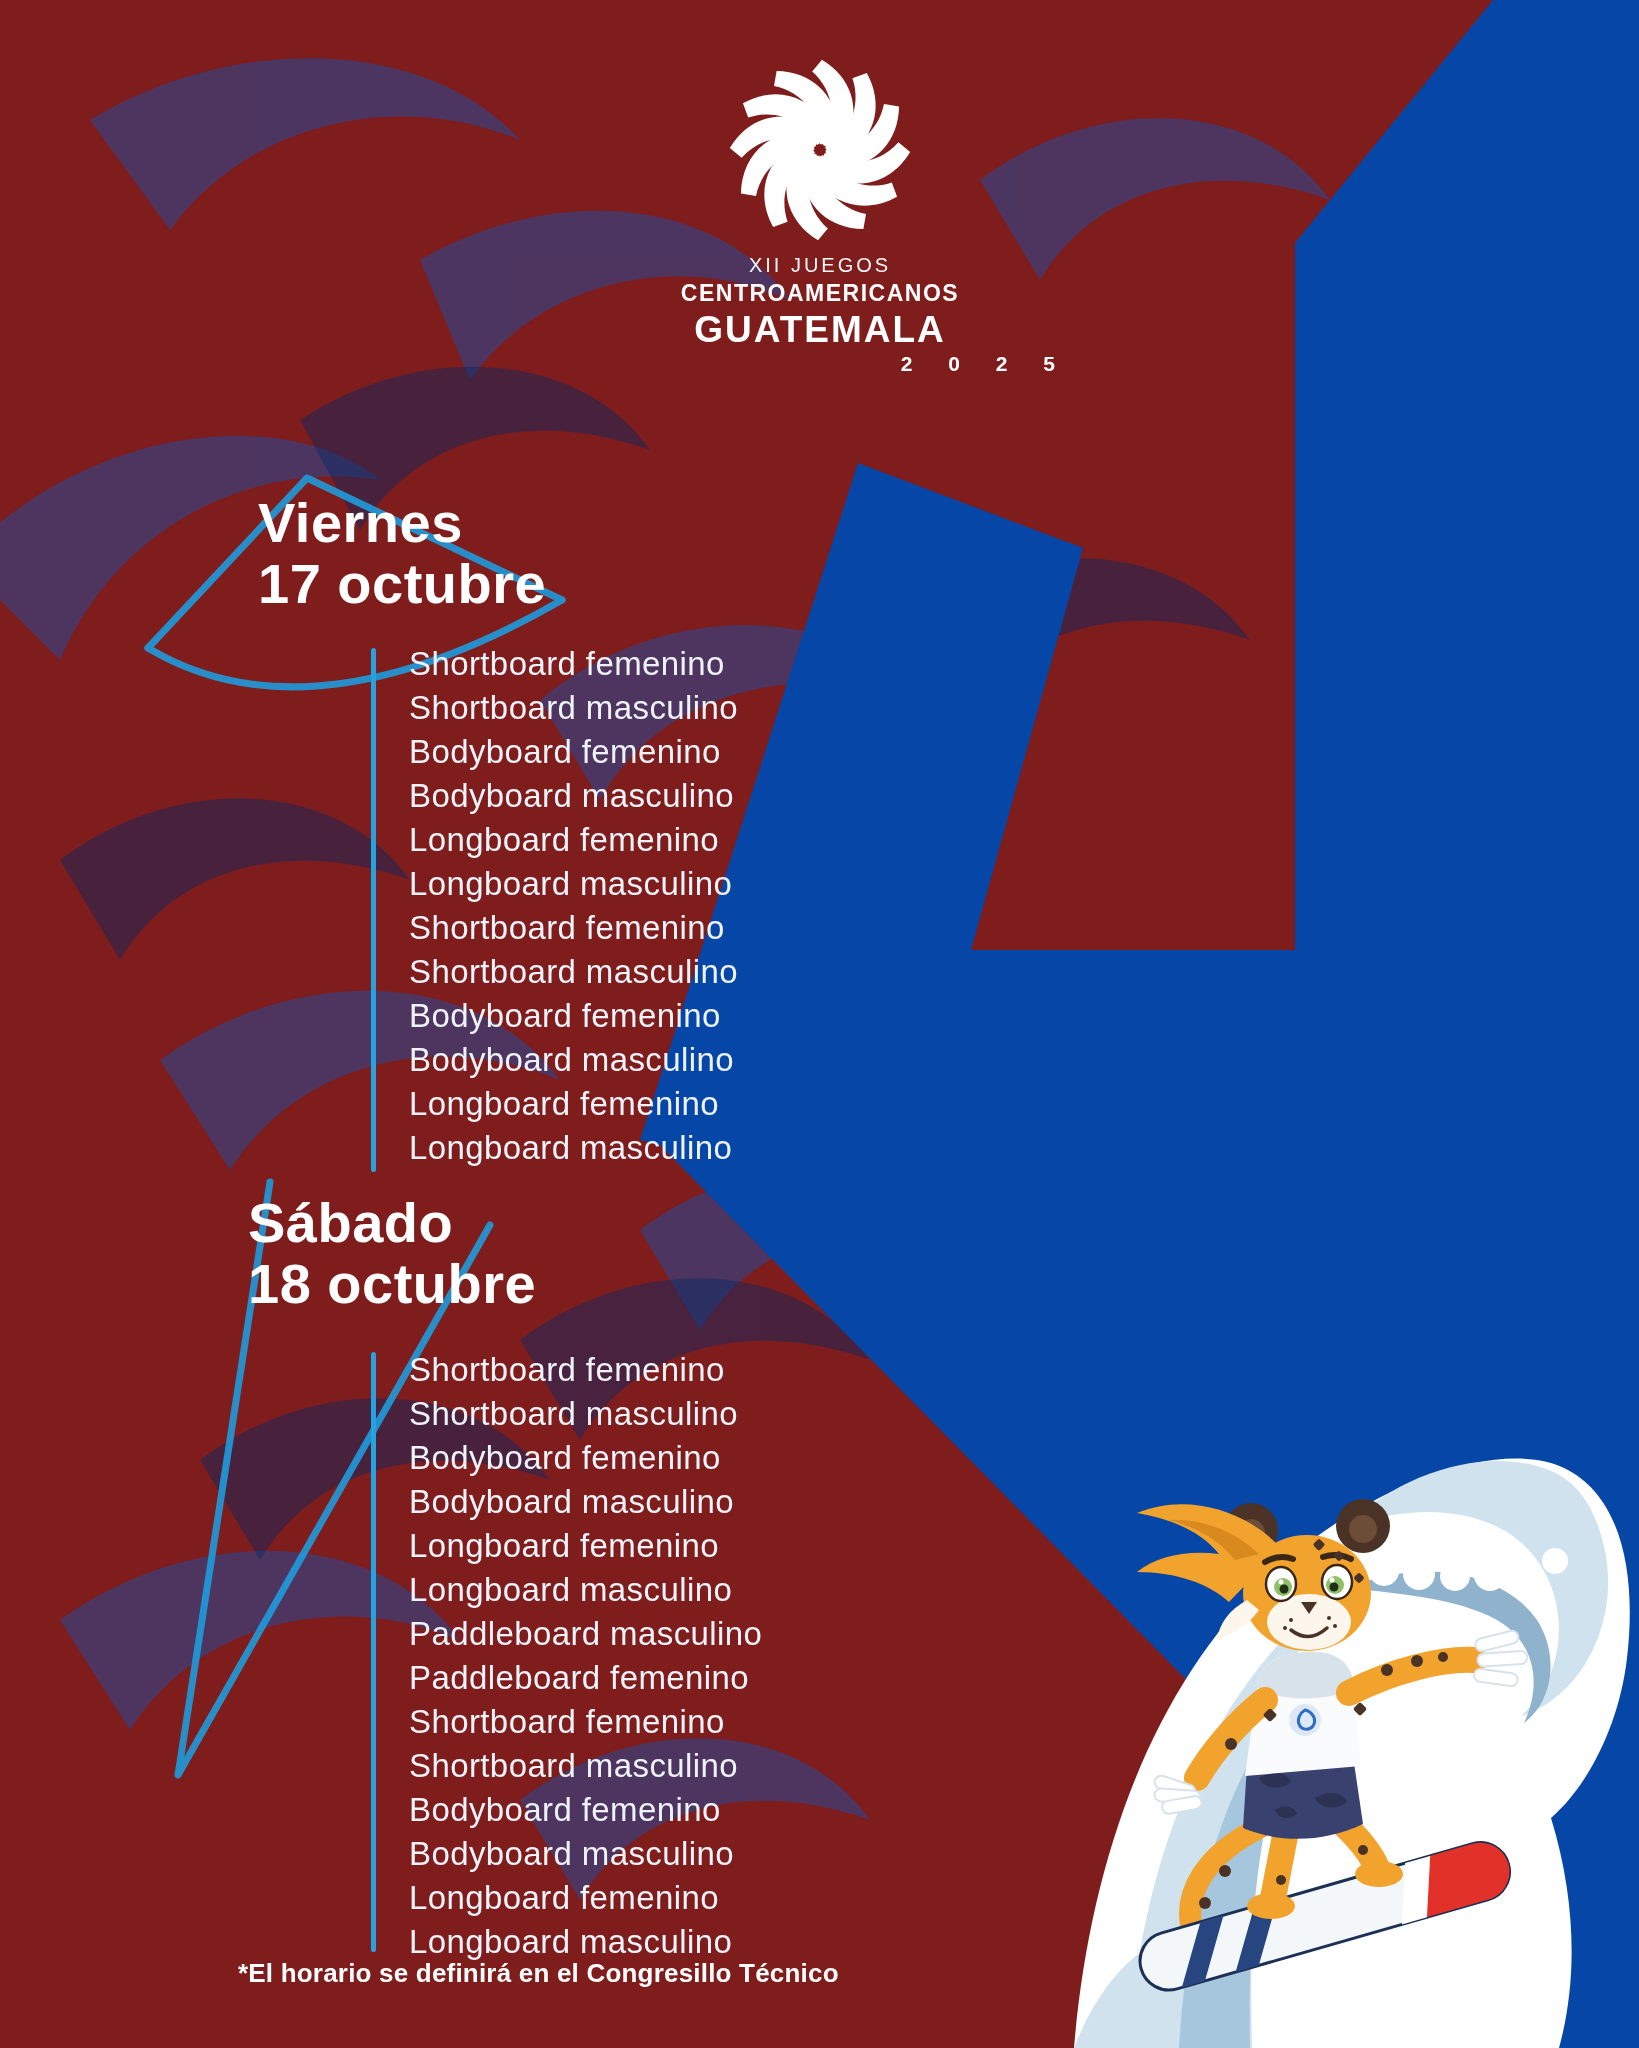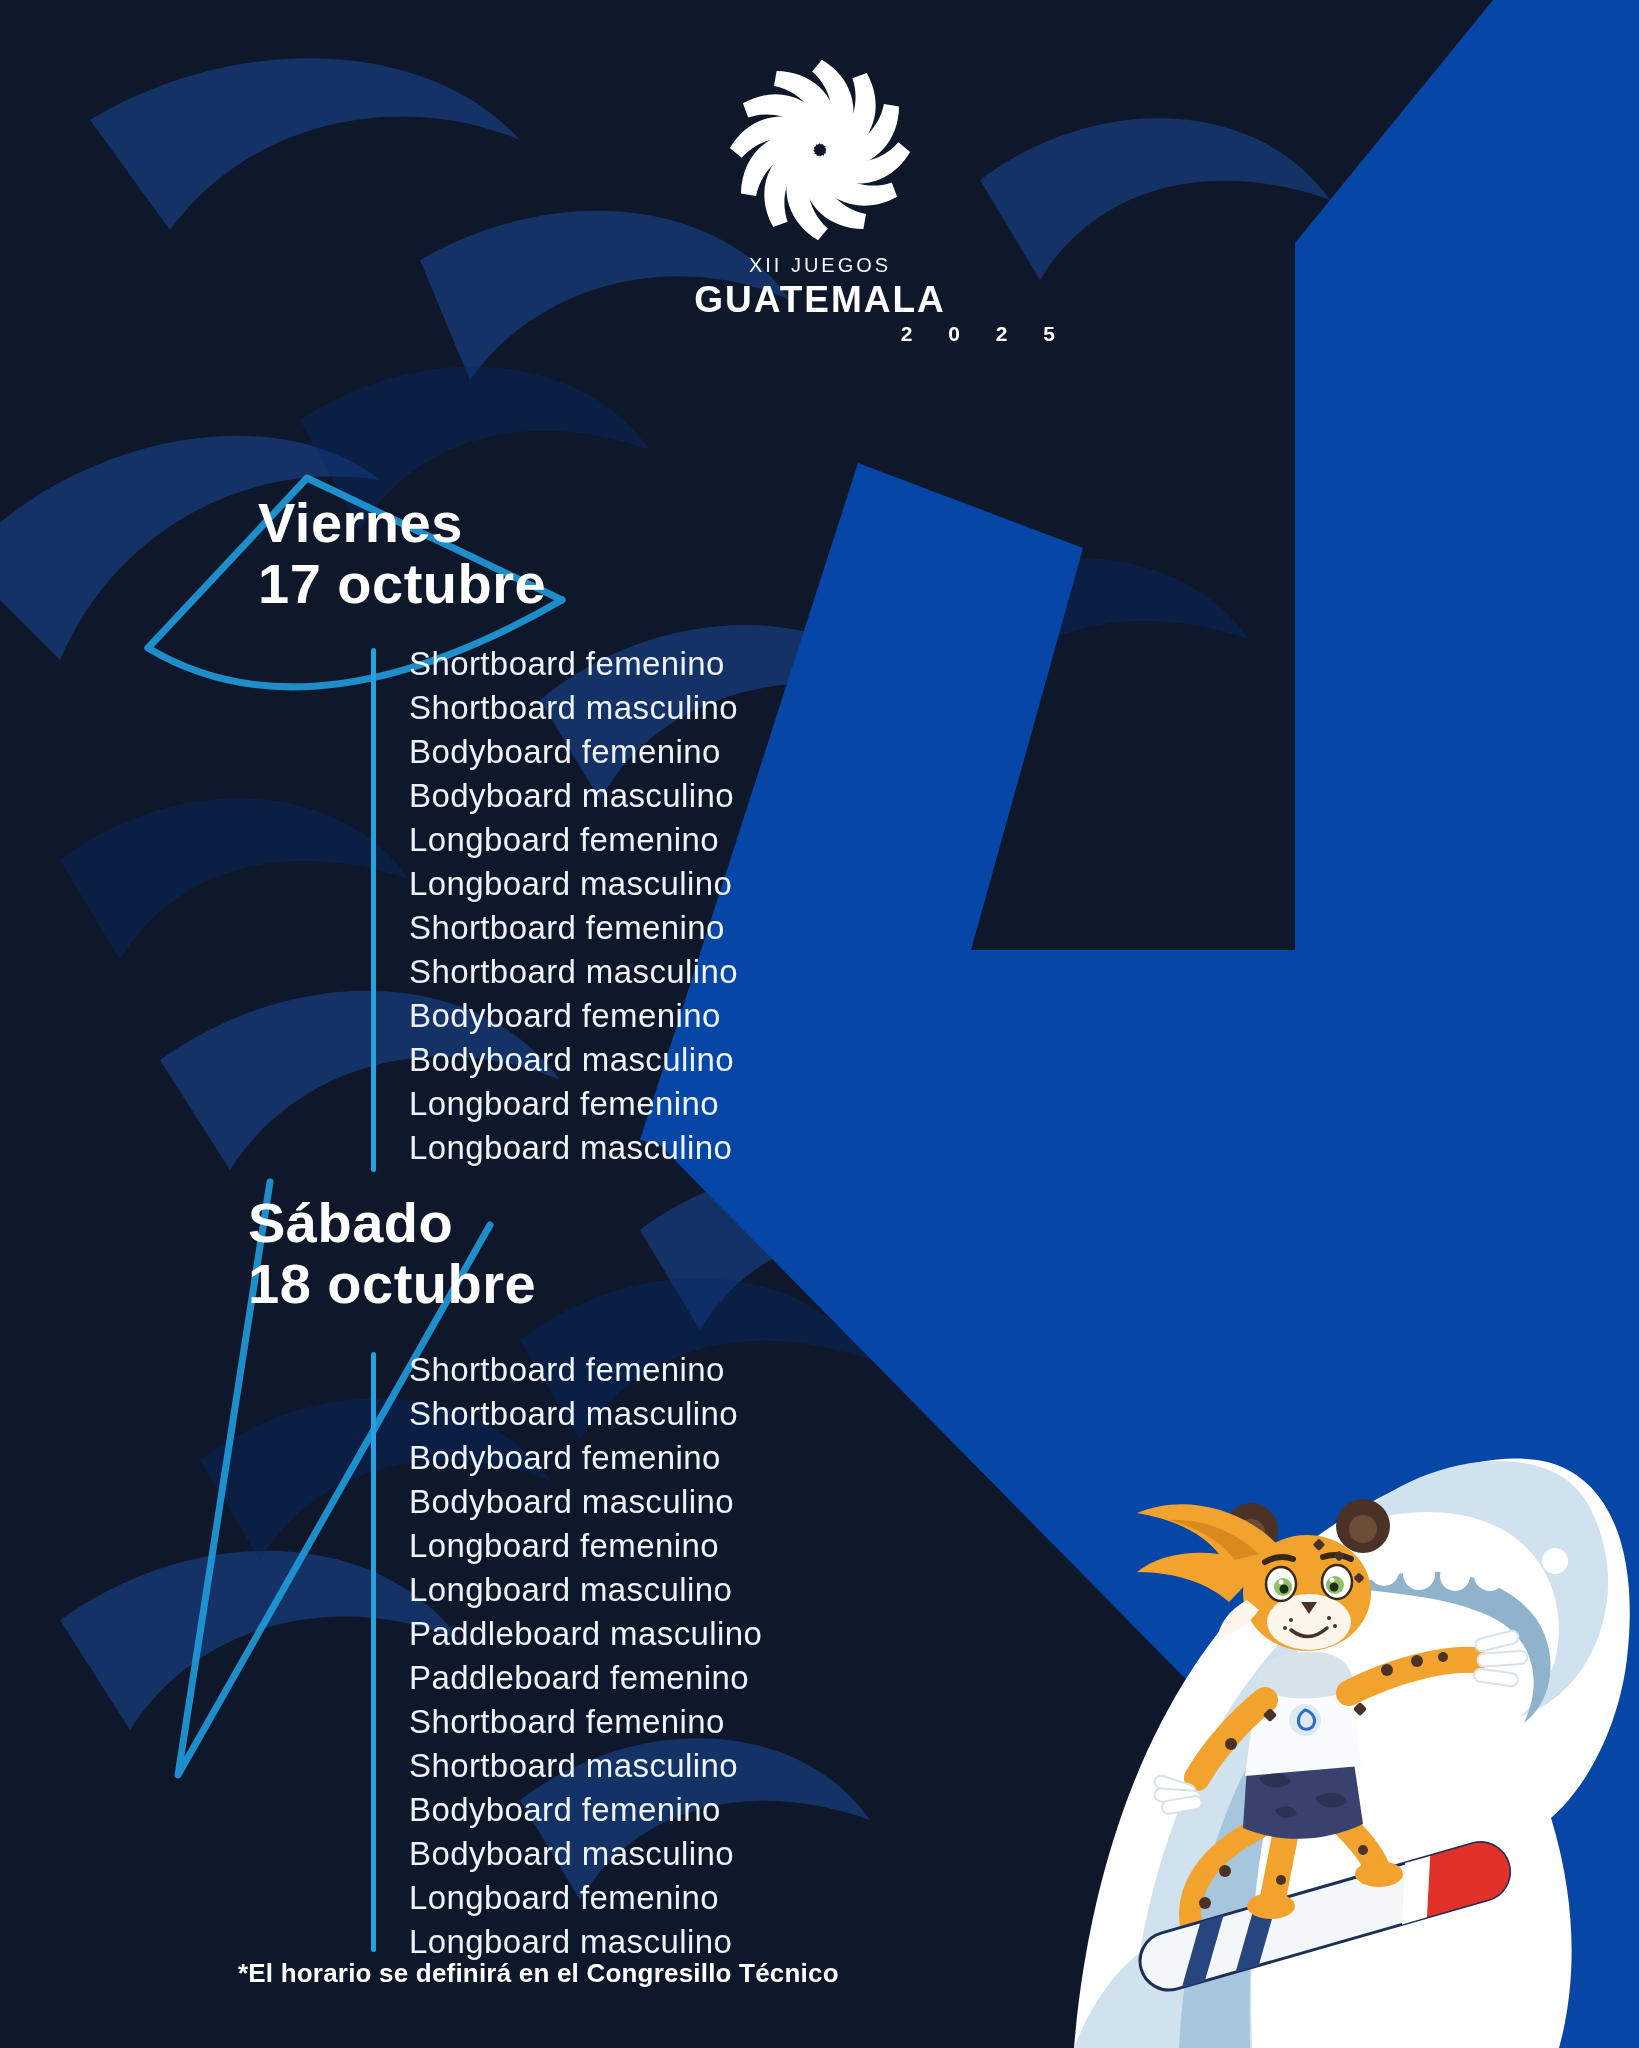--- a/index.html
+++ b/index.html
@@ -1,18 +1,18 @@
 <!DOCTYPE html>
 <html><head>
 <meta charset="utf-8">
 <style>
   html,body{margin:0;padding:0;background:#061d4d;}
   #poster{
     position:relative;width:1639px;height:2048px;overflow:hidden;
-    background:#0f172a;
+    background:#7f1d1d;
     font-family:"Liberation Sans","DejaVu Sans",sans-serif;
     -webkit-font-smoothing:antialiased;
   }
   #poster svg.bg{position:absolute;left:0;top:0;width:1639px;height:2048px;display:block;}
 
   
   .logo-block{position:absolute;left:570px;top:52px;width:500px;text-align:center;color:#fff;}
   .logo-spiral{width:196px;height:196px;margin:0 auto;display:block;}
   .logo-l1{font-size:20px;font-weight:400;letter-spacing:3px;margin-top:6px;color:#f2f6fb;}
   .logo-l2{font-size:23px;font-weight:600;letter-spacing:1.5px;margin-top:3px;color:#fdfdfe;}
@@ -100,20 +100,21 @@
         <use href="#blade" transform="rotate(150)"></use>
         <use href="#blade" transform="rotate(180)"></use>
         <use href="#blade" transform="rotate(210)"></use>
         <use href="#blade" transform="rotate(240)"></use>
         <use href="#blade" transform="rotate(270)"></use>
         <use href="#blade" transform="rotate(300)"></use>
         <use href="#blade" transform="rotate(330)"></use>
       </g>
     </svg>
     <div class="logo-l1">XII JUEGOS</div>
+    <div class="logo-l2">CENTROAMERICANOS</div>
     <div class="logo-l3">GUATEMALA</div>
     <div class="logo-l4">2 0 2 5</div>
   </div>
 
 
   <div class="day-head viernes">
     <div>Viernes</div>
     <div>17 octubre</div>
   </div>
   <div class="event-rule rule-1"></div>

